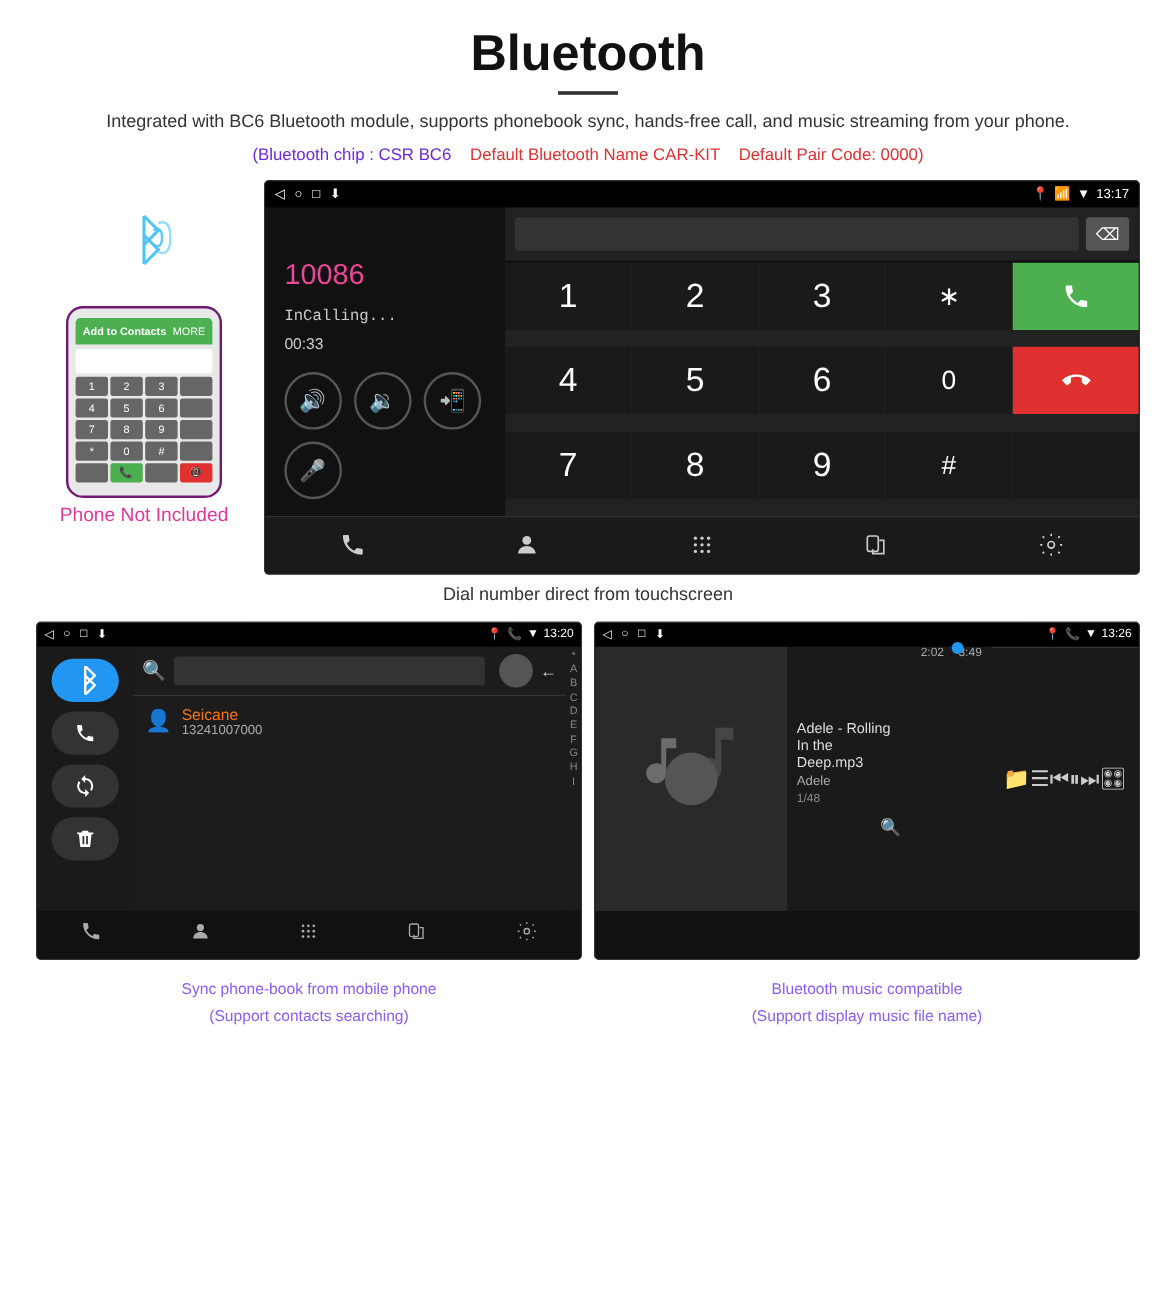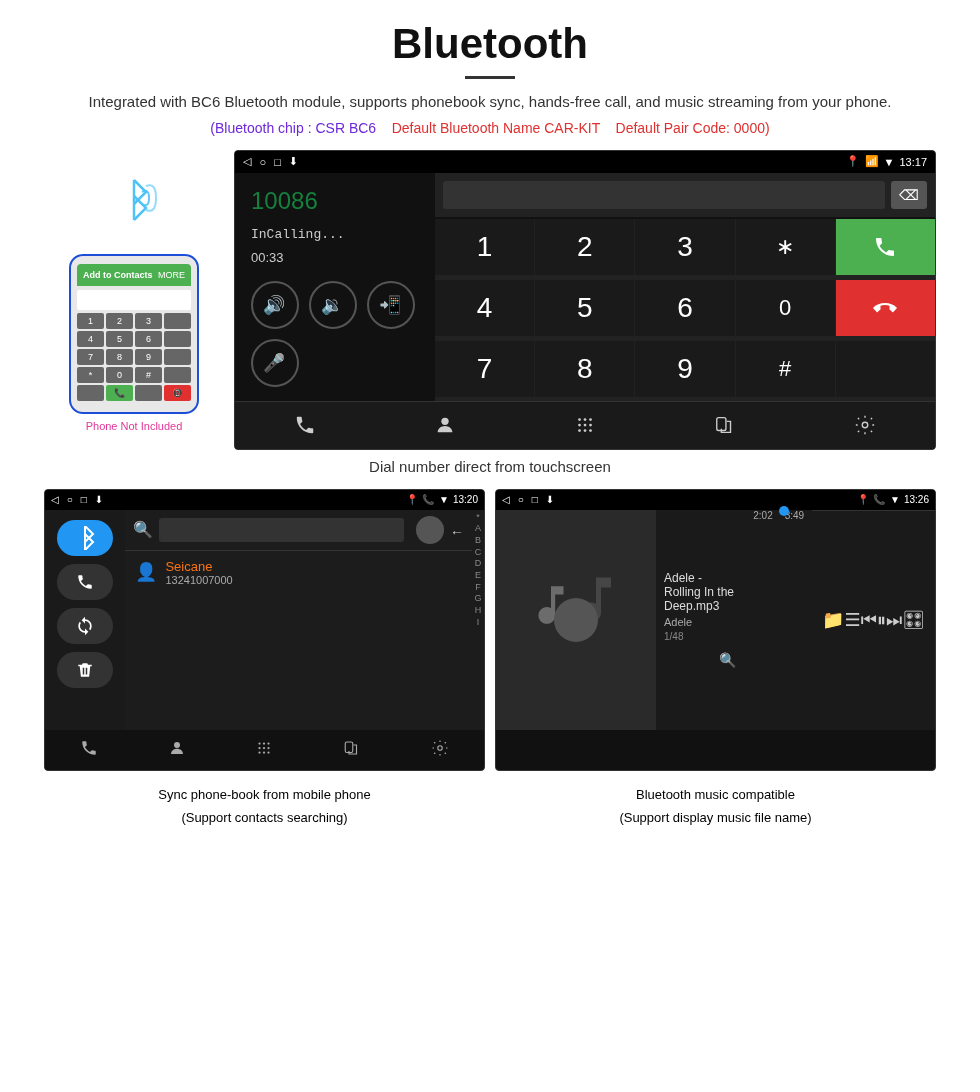--- a/index.html
+++ b/index.html
@@ -6,21 +6,21 @@
     body {
       font-family: Arial, sans-serif;
       background: #fff;
       width: 980px;
       min-height: 1092px;
       overflow-x: hidden;
     }
 
     .page-container {
       width: 980px;
-      padding: 20px 44px;
+      padding: 20px 30px;
     }
 
     
     .title-section {
       text-align: center;
       margin-bottom: 10px;
     }
     .main-title {
       font-size: 42px;
       font-weight: bold;
@@ -66,21 +66,21 @@
     }
 
     .bluetooth-icon-area {
       margin-bottom: 10px;
     }
 
     .phone-mockup {
       width: 130px;
       background: #e8e8e8;
       border-radius: 14px;
-      border: 2px solid #1d4ed8;
+      border: 2px solid #701a75;
       padding: 8px 6px;
       position: relative;
     }
     .phone-top-bar {
       background: #4caf50;
       border-radius: 4px 4px 0 0;
       height: 22px;
       display: flex;
       align-items: center;
       padding: 0 6px;
@@ -113,21 +113,21 @@
     .phone-key.green { background: #4caf50; }
     .phone-key.red { background: #e03030; }
     .phone-display {
       background: #fff;
       height: 20px;
       border-radius: 2px;
       margin-bottom: 3px;
     }
     .phone-label {
       color: #e0379a;
-      font-size: 11px;
+      font-size: 16px;
       text-align: right;
       margin-top: 6px;
     }
 
     
     .main-screen-wrap {
       flex: 1;
     }
     .android-screen {
       background: #111;
@@ -165,24 +165,25 @@
       background: #111;
     }
     .dial-left {
       width: 200px;
       padding: 14px 16px;
       display: flex;
       flex-direction: column;
       gap: 8px;
     }
     .dial-number {
-      color: #15803d;
+      color: #ec4899;
       font-size: 24px;
       font-weight: 300;
       margin-bottom: 4px;
+      margin-top: 29px;
     }
     .dial-status {
       color: #ccc;
       font-size: 13px;
       font-family: Liberation Mono, monospace;
     }
     .dial-timer {
       color: #ccc;
       font-size: 13px;
     }
@@ -517,21 +518,21 @@
     }
     .panel-status-right {
       margin-left: auto;
       display: flex;
       gap: 4px;
     }
 
     .bottom-caption {
       text-align: center;
       font-size: 13px;
-      color: #000000;
+      color: #8b5cf6;
       margin: 5px 0 2px;
       line-height: 1.4;
     }
 
     .captions-row {
       display: flex;
       gap: 10px;
     }
     .caption-item {
       flex: 1;

